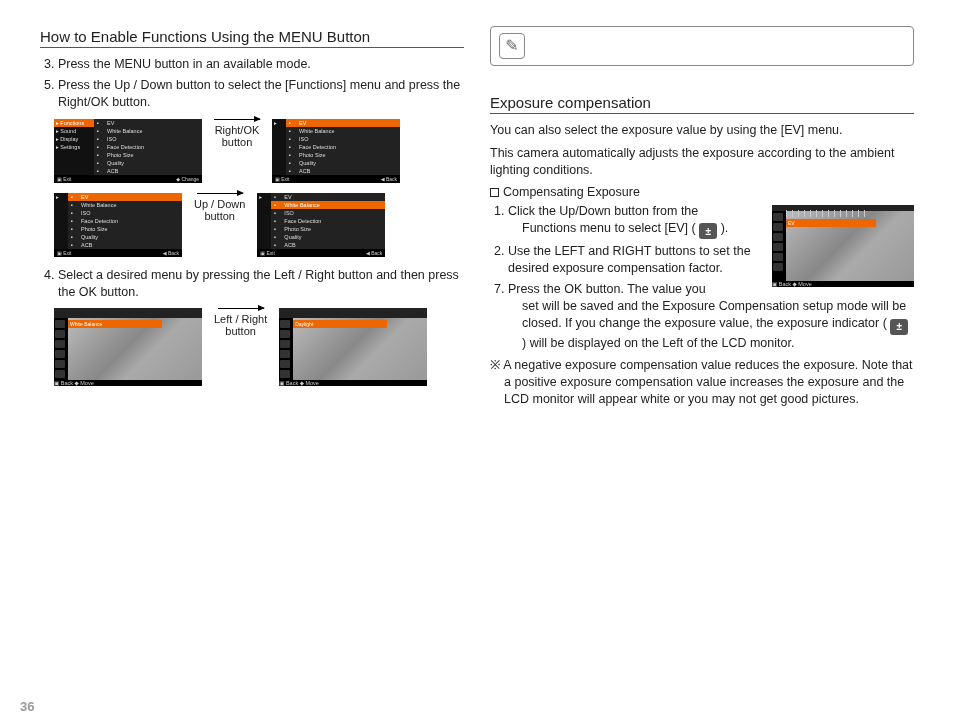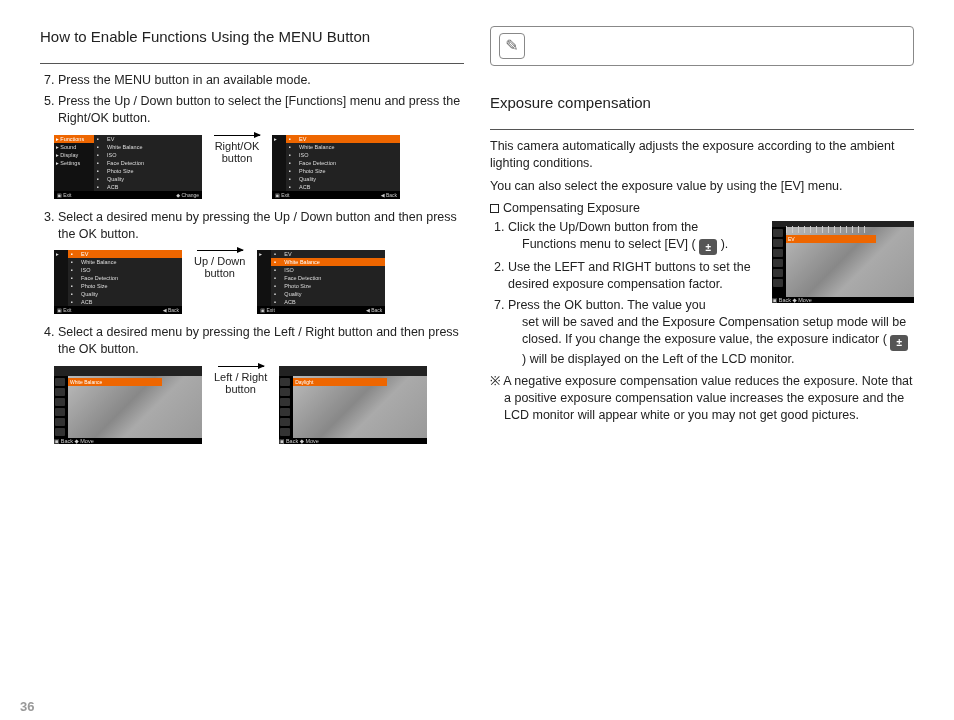--- a/index.html
+++ b/index.html
@@ -24,21 +24,21 @@
     padding-bottom:4px;margin-bottom:12px;
     display:flex;align-items:center;gap:6px;
   }
   
   .cols{display:flex;gap:26px}
   .col{flex:1;min-width:0}
   
   h2.sub{
     font-size:15px;font-weight:400;color:#222;
     border-bottom:1px solid #555;
-    padding-bottom:18px;margin-bottom:8px;margin-top:2px;
+    padding-bottom:2px;margin-bottom:8px;margin-top:2px;
   }
   
   p.body{font-size:12.5px;line-height:1.35;margin-bottom:6px}
   ol.steps{list-style:none;padding-left:4px}
   ol.steps > li{
     font-size:12.5px;line-height:1.35;
     margin-bottom:4px;padding-left:14px;text-indent:-14px;
   }
   ol.steps .ind{padding-left:14px;text-indent:0}
   .note-line{font-size:12.5px;line-height:1.35;padding-left:14px;text-indent:-14px;margin-top:6px}
@@ -119,21 +119,21 @@
 <div class="page">
 
 
   <div class="cols">
 
     <div class="col">
 
       <h2 class="sub">How to Enable Functions Using the MENU Button</h2>
 
       <ol class="steps">
-        <li>7. Press the MENU button in an available mode.</li>
+        <li>3. Press the MENU button in an available mode.</li>
         <li>5. Press the Up / Down button to select the [Functions] menu and press the Right/OK button.</li>
       </ol>
 
       <div class="shot-row">
         <div class="shot small">
           <div class="hdr">
             <div class="sidebar" id="s1side">
                 <div class="sel">▸ Functions</div>
                 <div>▸ Sound</div>
                 <div>▸ Display</div>
@@ -174,23 +174,20 @@
                 <div><span style="width:8px;display:inline-block">▪</span>ACB</div>
               </div>
           </div>
           <div class="foot">
             <span>▣ <span>Exit</span></span>
             <span>◀ <span>Back</span></span>
           </div>
         </div>
       </div>
 
-      <ol class="steps">
-        <li>3. Select a desired menu by pressing the Up / Down button and then press the OK button.</li>
-      </ol>
 
       <div class="shot-row">
         <div class="shot tiny">
           <div class="hdr">
             <div class="sidebar" style="width:14px">
                 <div>▸</div>
               </div>
             <div class="list" id="s3list">
                 <div class="sel"><span style="width:8px;display:inline-block">▪</span>EV</div>
                 <div><span style="width:8px;display:inline-block">▪</span>White Balance</div>
@@ -287,22 +284,22 @@
     </div>
 
     <div class="col">
 
       <div class="note">
         <div class="ni">✎</div>
       </div>
 
       <h2 class="sub">Exposure compensation</h2>
 
+      <p class="body">You can also select the exposure value by using the [EV] menu.</p>
       <p class="body">This camera automatically adjusts the exposure according to the ambient lighting conditions.</p>
-      <p class="body">You can also select the exposure value by using the [EV] menu.</p>
 
       <p class="sub-title">
         <span class="sq"></span><span>Compensating Exposure</span>
       </p>
 
       <div class="pshot float-shot" style="width:142px">
         <div class="top" style="height:6px"></div>
         <div class="mid">
           <div class="icons">
               <span></span>

